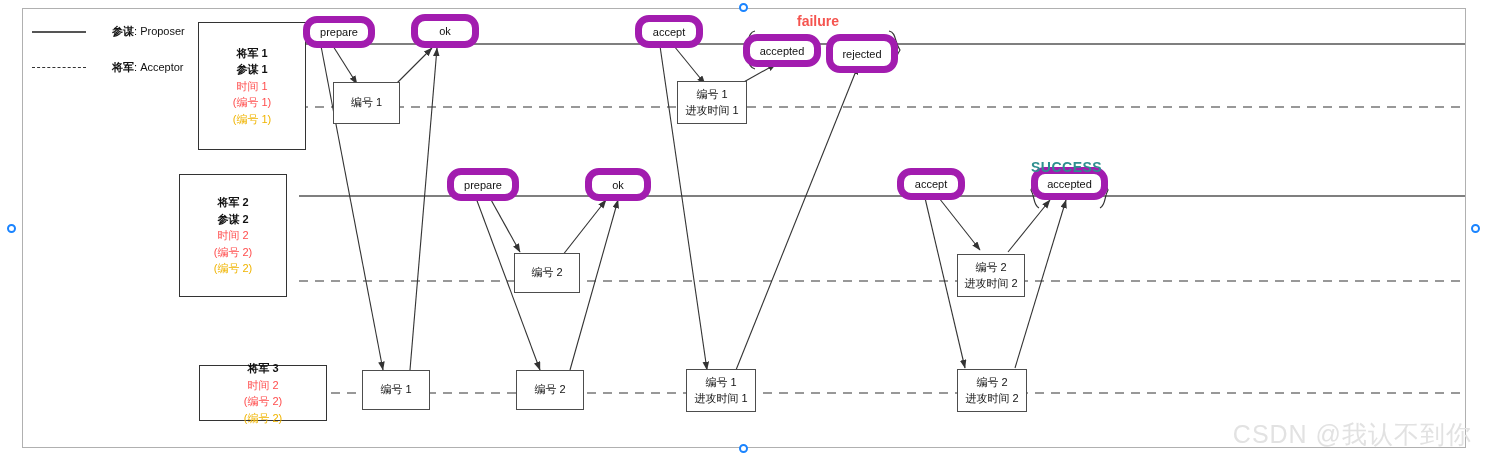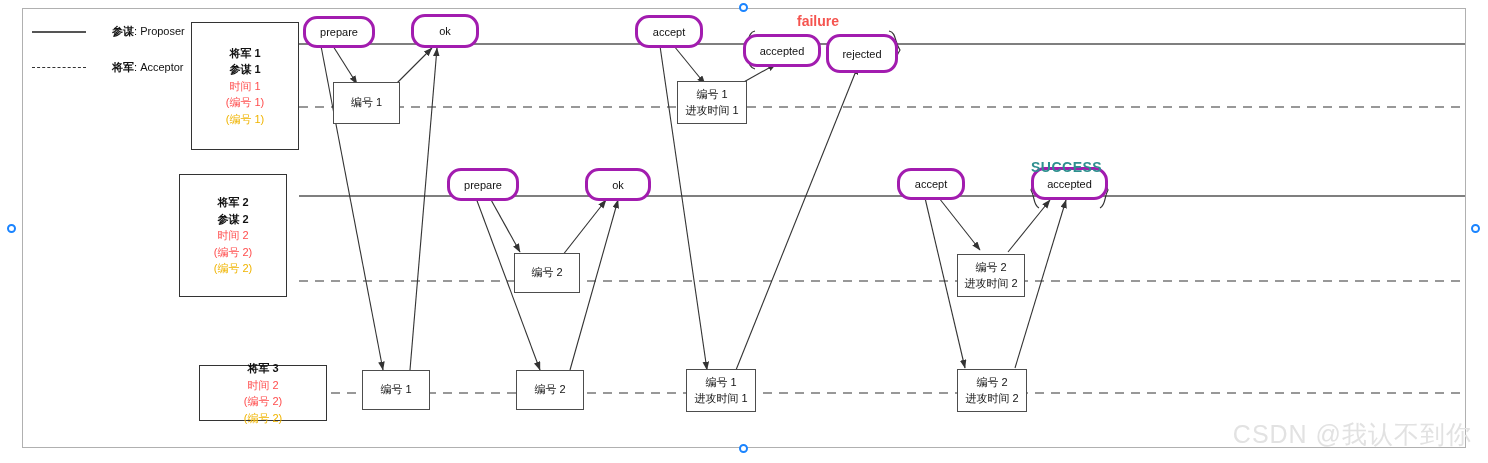--- a/index.html
+++ b/index.html
@@ -67,21 +67,21 @@
     font-size: 11px;
     line-height: 1.5;
     z-index: 20;
   }
   .actor-box .bold { font-weight: bold; color: #111111; }
   .actor-box .red  { color: #ff4d4d; }
   .actor-box .orange { color: #f0b400; }
   .pill {
     position: absolute;
     background: #ffffff;
-    border: 3px solid #a21caf;
+    border: 7px solid #a21caf;
     border-radius: 14px;
     box-sizing: border-box;
     display: flex;
     align-items: center;
     justify-content: center;
     font-size: 11px;
     color: #111111;
     z-index: 22;
   }
   .label-tag {
@@ -203,21 +203,21 @@
 
   <div class="legend-row" style="left:32px; top:24px;">
     <span class="legend-line"></span>
     <span class="legend-text"><span class="k">参谋</span>: <span>Proposer</span></span>
   </div>
   <div class="legend-row" style="left:32px; top:60px;">
     <span class="legend-line dashed"></span>
     <span class="legend-text"><span class="k">将军</span>: <span>Acceptor</span></span>
   </div>
 
-  <div class="actor-box" style="left:191px; top:22px; width:108px; height:128px;">
+  <div class="actor-box" style="left:198px; top:22px; width:108px; height:128px;">
     <div class="bold">将军 1</div>
     <div class="bold">参谋 1</div>
     <div class="red">时间 1</div>
     <div class="red">(编号 1)</div>
     <div class="orange">(编号 1)</div>
   </div>
 
   <div class="actor-box" style="left:179px; top:174px; width:108px; height:123px;">
     <div class="bold">将军 2</div>
     <div class="bold">参谋 2</div>

